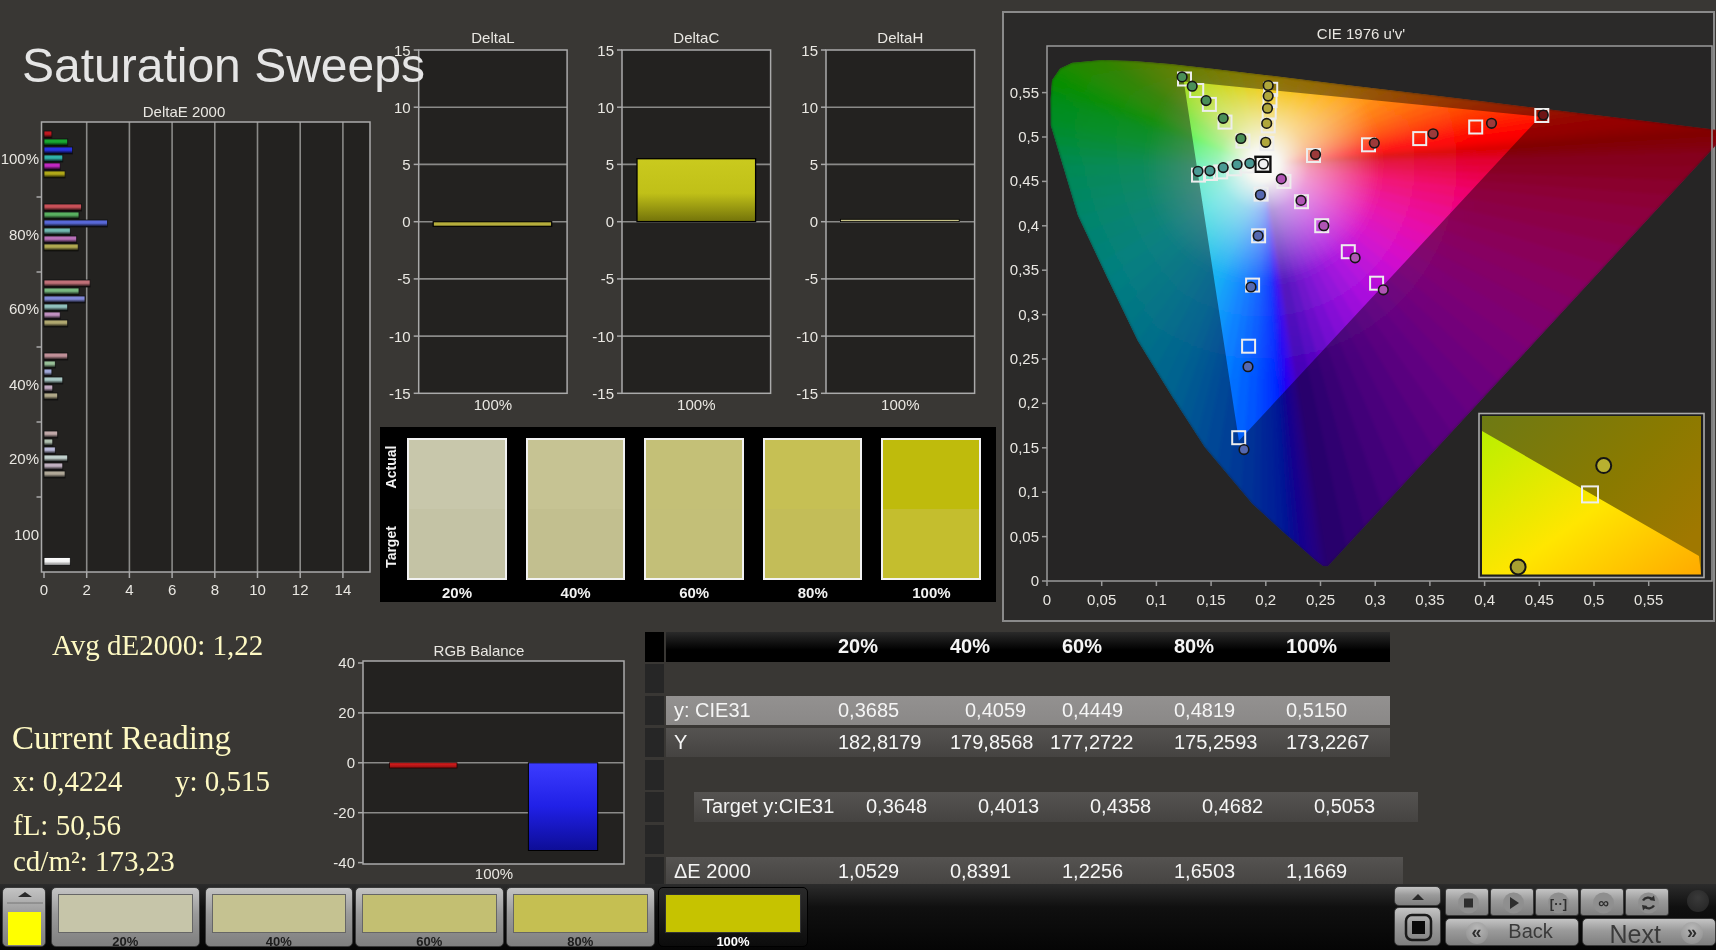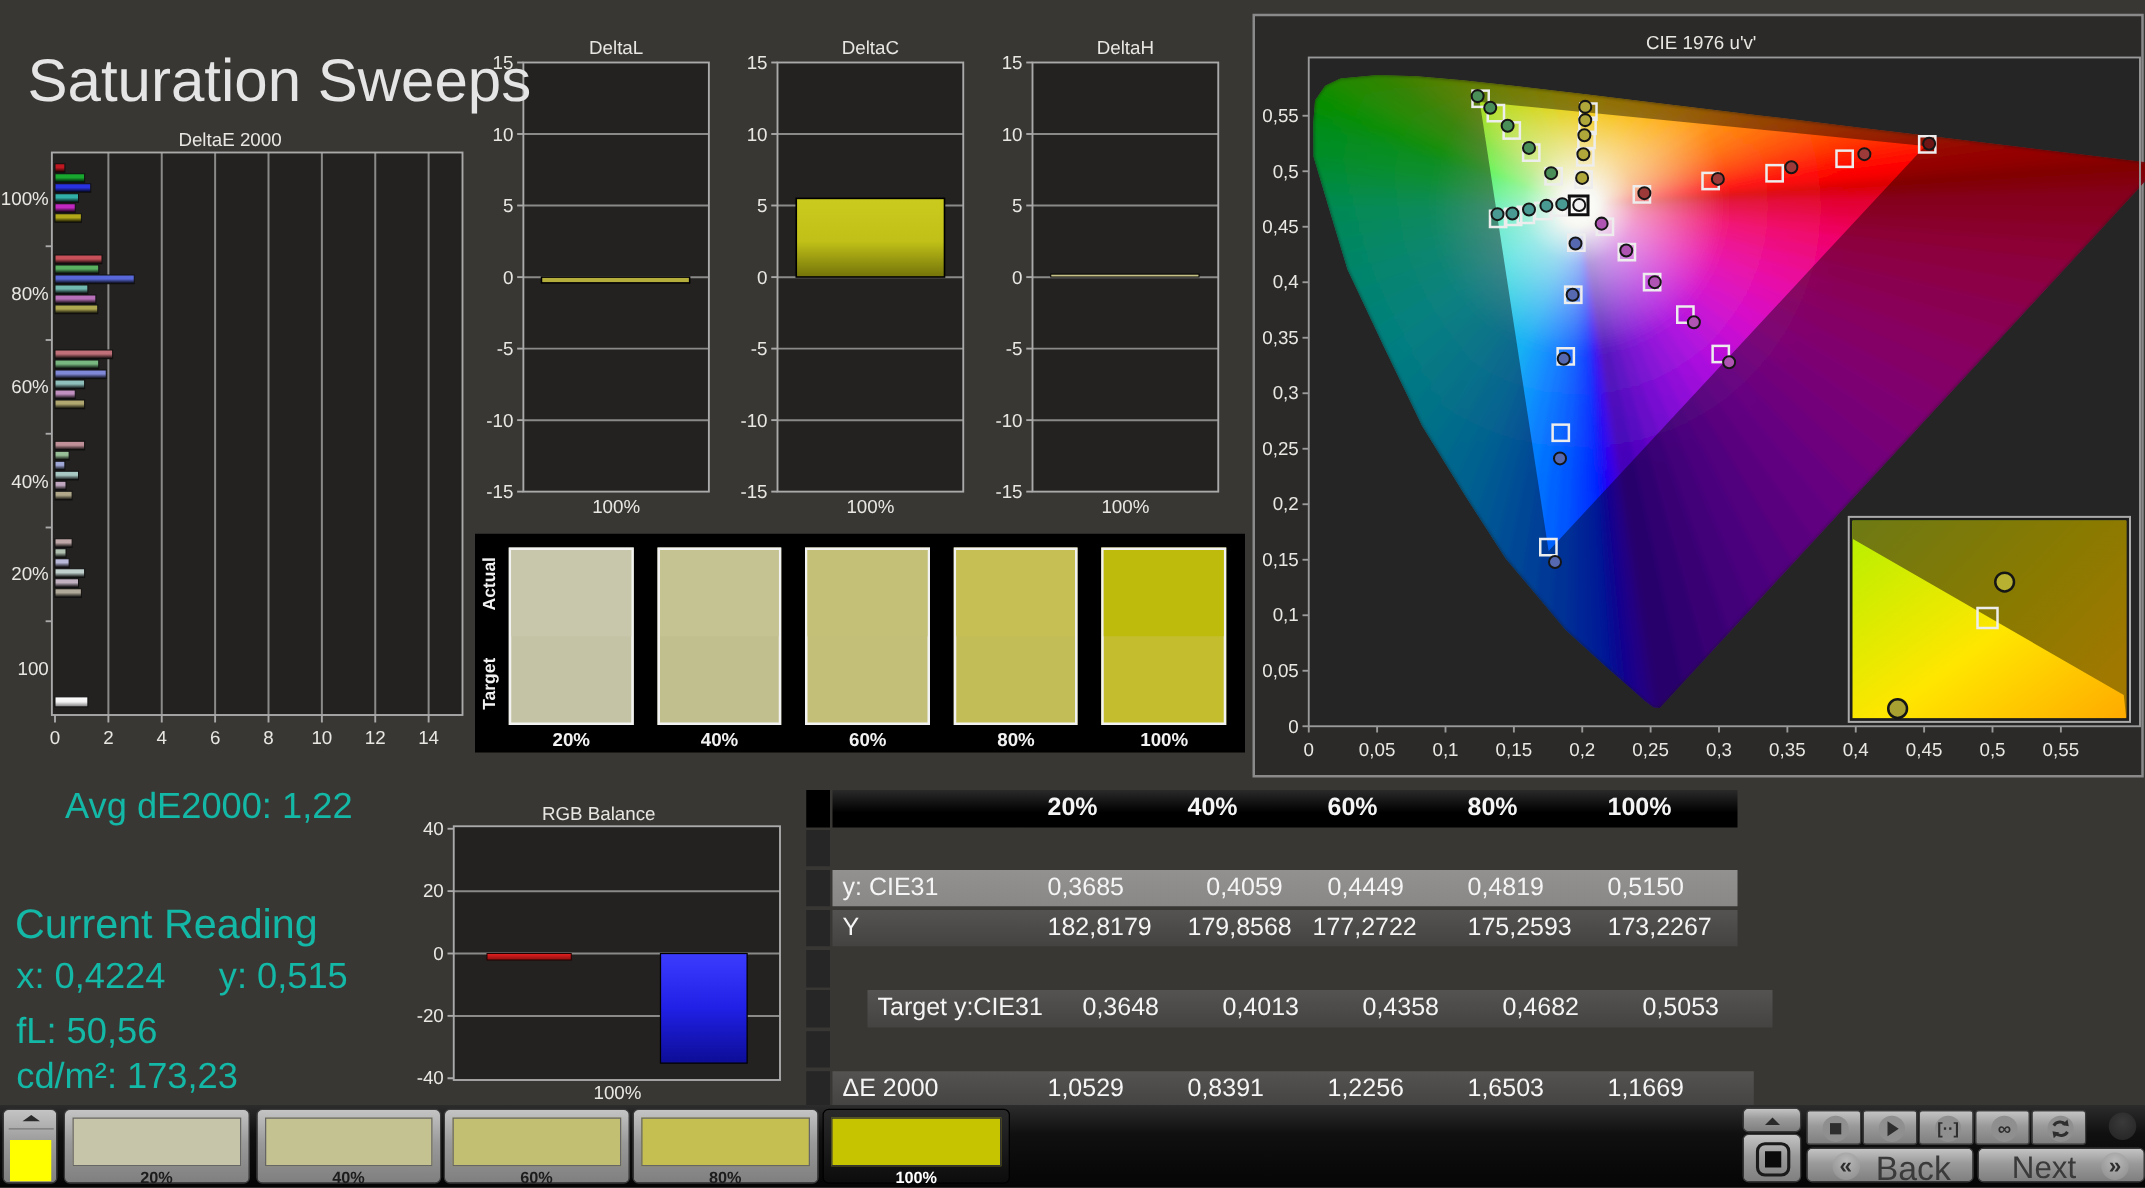--- a/index.html
+++ b/index.html
@@ -1,21 +1,21 @@
 <!DOCTYPE html>
 <html><head><meta charset="utf-8">
 <style>
 html,body{margin:0;padding:0;background:#393734;}
 #root{position:relative;width:1716px;height:950px;background:#393734;overflow:hidden;
  font-family:"Liberation Sans",sans-serif;}
 .lbl{fill:#e9e7e2;font-family:"Liberation Sans",sans-serif;font-size:15px;}
 .title{position:absolute;left:22px;top:22px;font-size:48px;color:#e5e5e5;margin-top:16px;}
 .rot{position:absolute;color:#f2f2f2;font-size:14px;font-weight:bold;width:70px;height:16px;line-height:16px;text-align:center;transform:rotate(-90deg);transform-origin:center center;}
 .swlab{position:absolute;color:#f2f2f2;font-size:15px;font-weight:bold;}
-.big{position:absolute;color:#14b8a6;font-size:29px;white-space:nowrap;}
+.big{position:absolute;color:#fef9c3;font-size:29px;white-space:nowrap;font-family:Liberation Serif, serif;}
 .trow{position:absolute;left:666px;width:724px;}
 .tcell{position:absolute;top:3px;font-size:20px;color:#f5f5f5;white-space:nowrap;}
 .btn{position:absolute;background:linear-gradient(#c4c4c4,#9a9a9a 45%,#7f7f7f);border:1px solid #3a3a3a;border-radius:5px;box-sizing:border-box;}
 .cbadge{position:absolute;width:22px;height:22px;border-radius:50%;background:radial-gradient(circle at 50% 30%,#b8b8b8,#8b8b8b);color:#2e2e2e;font-size:18px;text-align:center;line-height:20px;font-weight:bold;}
 </style></head>
 <body>
 <div id="root">
 <svg width="1716" height="950" viewBox="0 0 1716 950" style="position:absolute;left:0;top:0">
 <defs>
 <linearGradient id="deg1" x1="0" y1="0" x2="0" y2="1">
@@ -1920,19 +1920,19 @@
 <div class="btn" style="left:1625.4px;top:888px;width:44px;height:28px;border-radius:3px;"><svg width="44" height="28">
         <circle cx="22.5" cy="14" r="10.5" fill="#8f8f8f"></circle>
       </svg><div style="position:absolute;left:0;top:0"><svg width="44" height="28">
           <path d="M17,11.5 a6,6 0 0 1 9.5,-1" fill="none" stroke="#2e2e2e" stroke-width="2.4"></path>
           <path d="M28,6.5 L29,12 L23.5,11 Z" fill="#2e2e2e"></path>
           <path d="M28,16.5 a6,6 0 0 1 -9.5,1" fill="none" stroke="#2e2e2e" stroke-width="2.4"></path>
           <path d="M17,21.5 L16,16 L21.5,17 Z" fill="#2e2e2e"></path>
         </svg></div></div>
 <div class="btn" style="left:1444.6px;top:918px;width:134px;height:28px;">
 <div class="cbadge" style="left:20px;top:3px;">«</div>
-<div style="position:absolute;left:40px;top:1px;width:90px;text-align:center;font-size:27px;color:#3a3a3a">Back</div>
+<div style="position:absolute;left:40px;top:1px;width:90px;text-align:center;font-size:20px;color:#3a3a3a">Back</div>
     </div>
 <div class="btn" style="left:1581.7px;top:918px;width:134.3px;height:28px;">
 <div style="position:absolute;left:5px;top:1px;width:95px;text-align:center;font-size:25px;color:#3a3a3a">Next</div>
 <div class="cbadge" style="right:12px;top:3px;">»</div>
     </div>
 <div style="position:absolute;left:1687px;top:890px;width:22px;height:22px;border-radius:50%;background:radial-gradient(circle at 50% 35%,#3a3a3a,#222)"></div>
 </div>
 </body></html>

